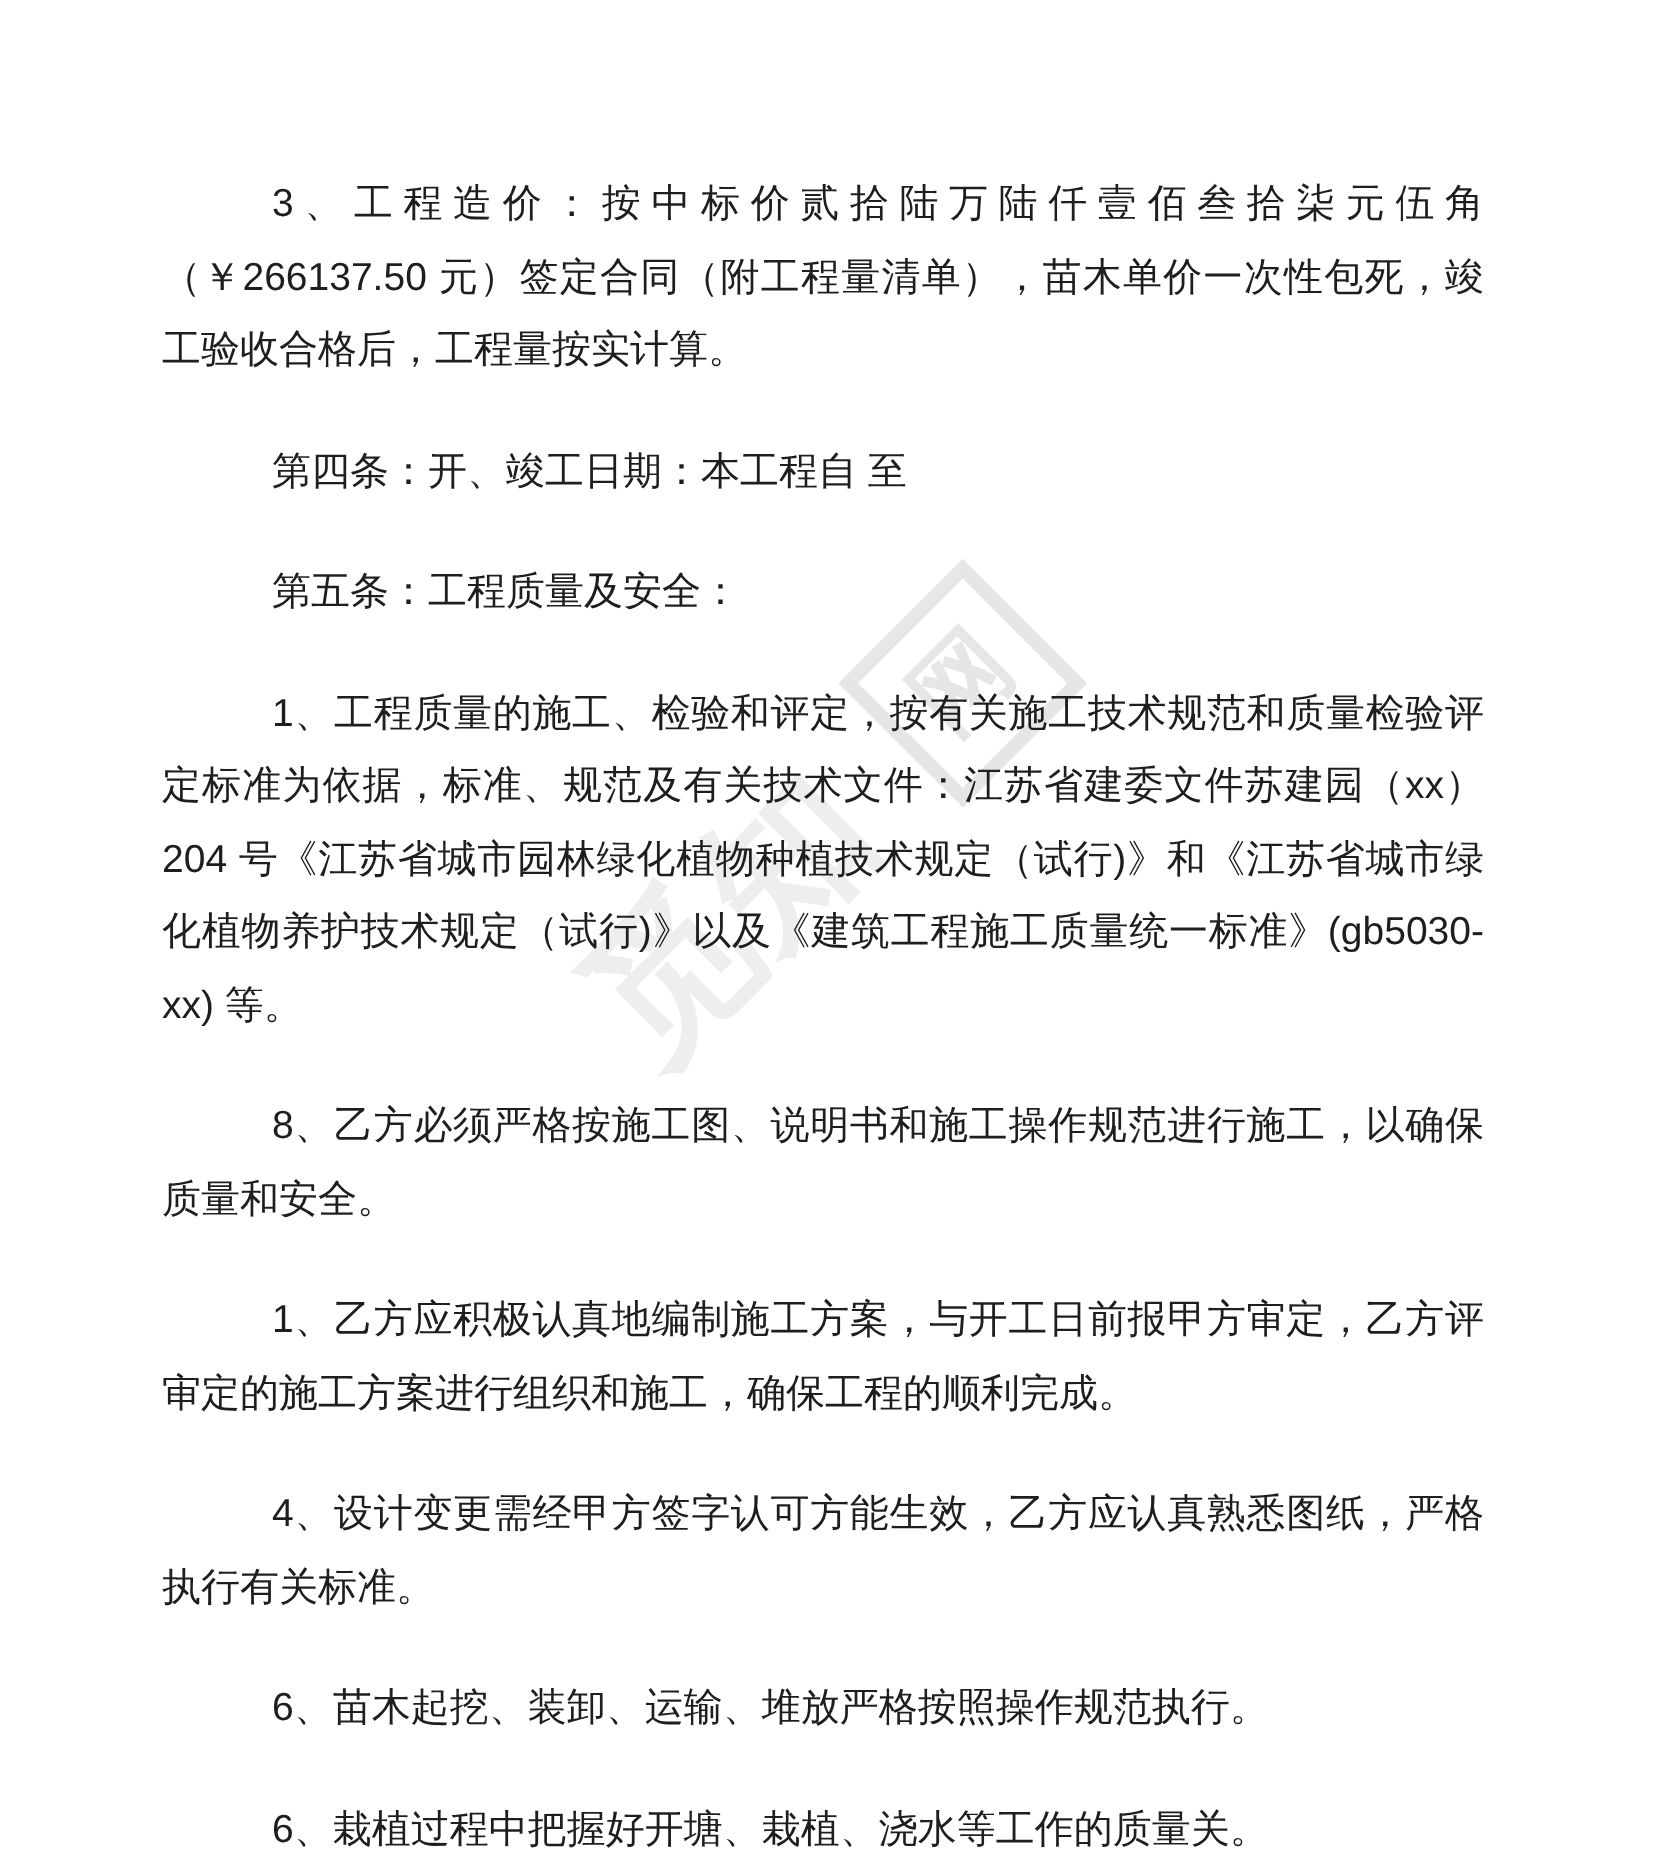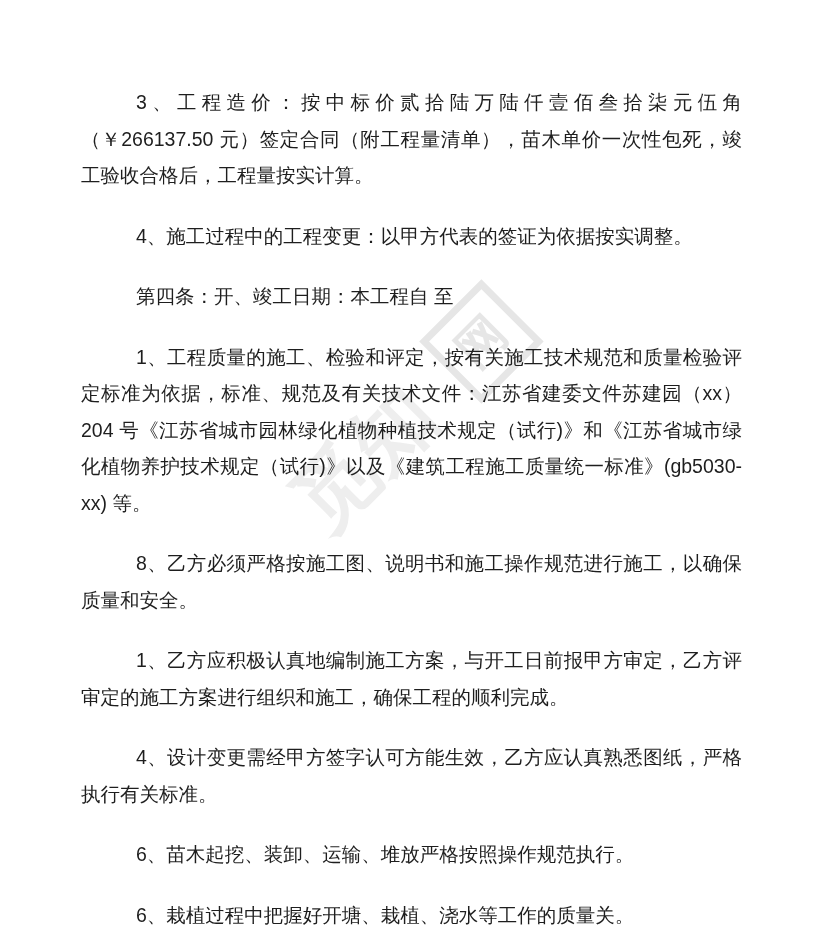--- a/index.html
+++ b/index.html
@@ -78,21 +78,21 @@
 <div class="watermark">
   <span class="wm-text">觅知</span>
   <span class="wm-logo">
     <span class="wm-logo-char">网</span>
   </span>
 </div>
 
 <div class="doc-body" id="doc-body">
 
 <p class="para">3、工程造价：按中标价贰拾陆万陆仟壹佰叁拾柒元伍角（￥266137.50 元）签定合同（附工程量清单），苗木单价一次性包死，竣工验收合格后，工程量按实计算。</p>
-    <p class="para">4、施工过程中的工程变更：以甲方代表的签证为依据按实调整。</p>
     <p class="para">第四条：开、竣工日期：本工程自 至</p>
+    <p class="para">第五条：工程质量及安全：</p>
     <p class="para">1、工程质量的施工、检验和评定，按有关施工技术规范和质量检验评定标准为依据，标准、规范及有关技术文件：江苏省建委文件苏建园（xx）204 号《江苏省城市园林绿化植物种植技术规定（试行)》和《江苏省城市绿化植物养护技术规定（试行)》以及《建筑工程施工质量统一标准》(gb5030-xx) 等。</p>
     <p class="para">8、乙方必须严格按施工图、说明书和施工操作规范进行施工，以确保质量和安全。</p>
     <p class="para">1、乙方应积极认真地编制施工方案，与开工日前报甲方审定，乙方评审定的施工方案进行组织和施工，确保工程的顺利完成。</p>
     <p class="para">4、设计变更需经甲方签字认可方能生效，乙方应认真熟悉图纸，严格执行有关标准。</p>
     <p class="para">6、苗木起挖、装卸、运输、堆放严格按照操作规范执行。</p>
     <p class="para">6、栽植过程中把握好开塘、栽植、浇水等工作的质量关。</p>
   </div>
 
 </body></html>

